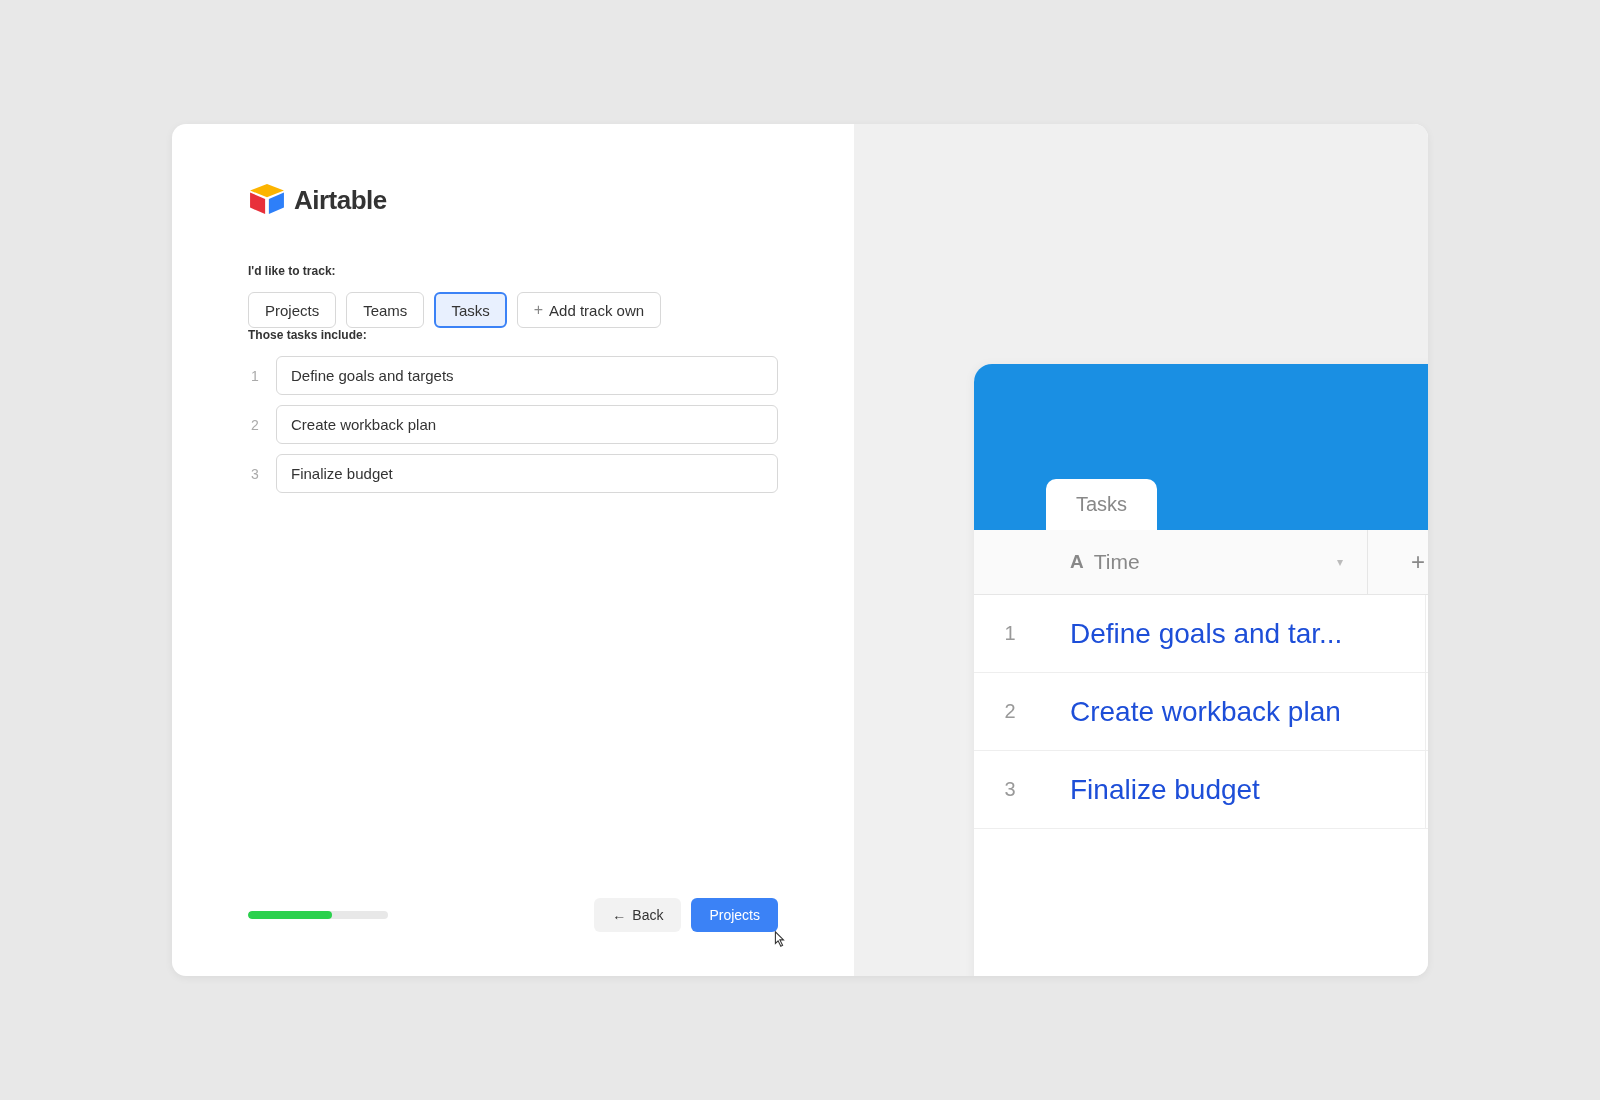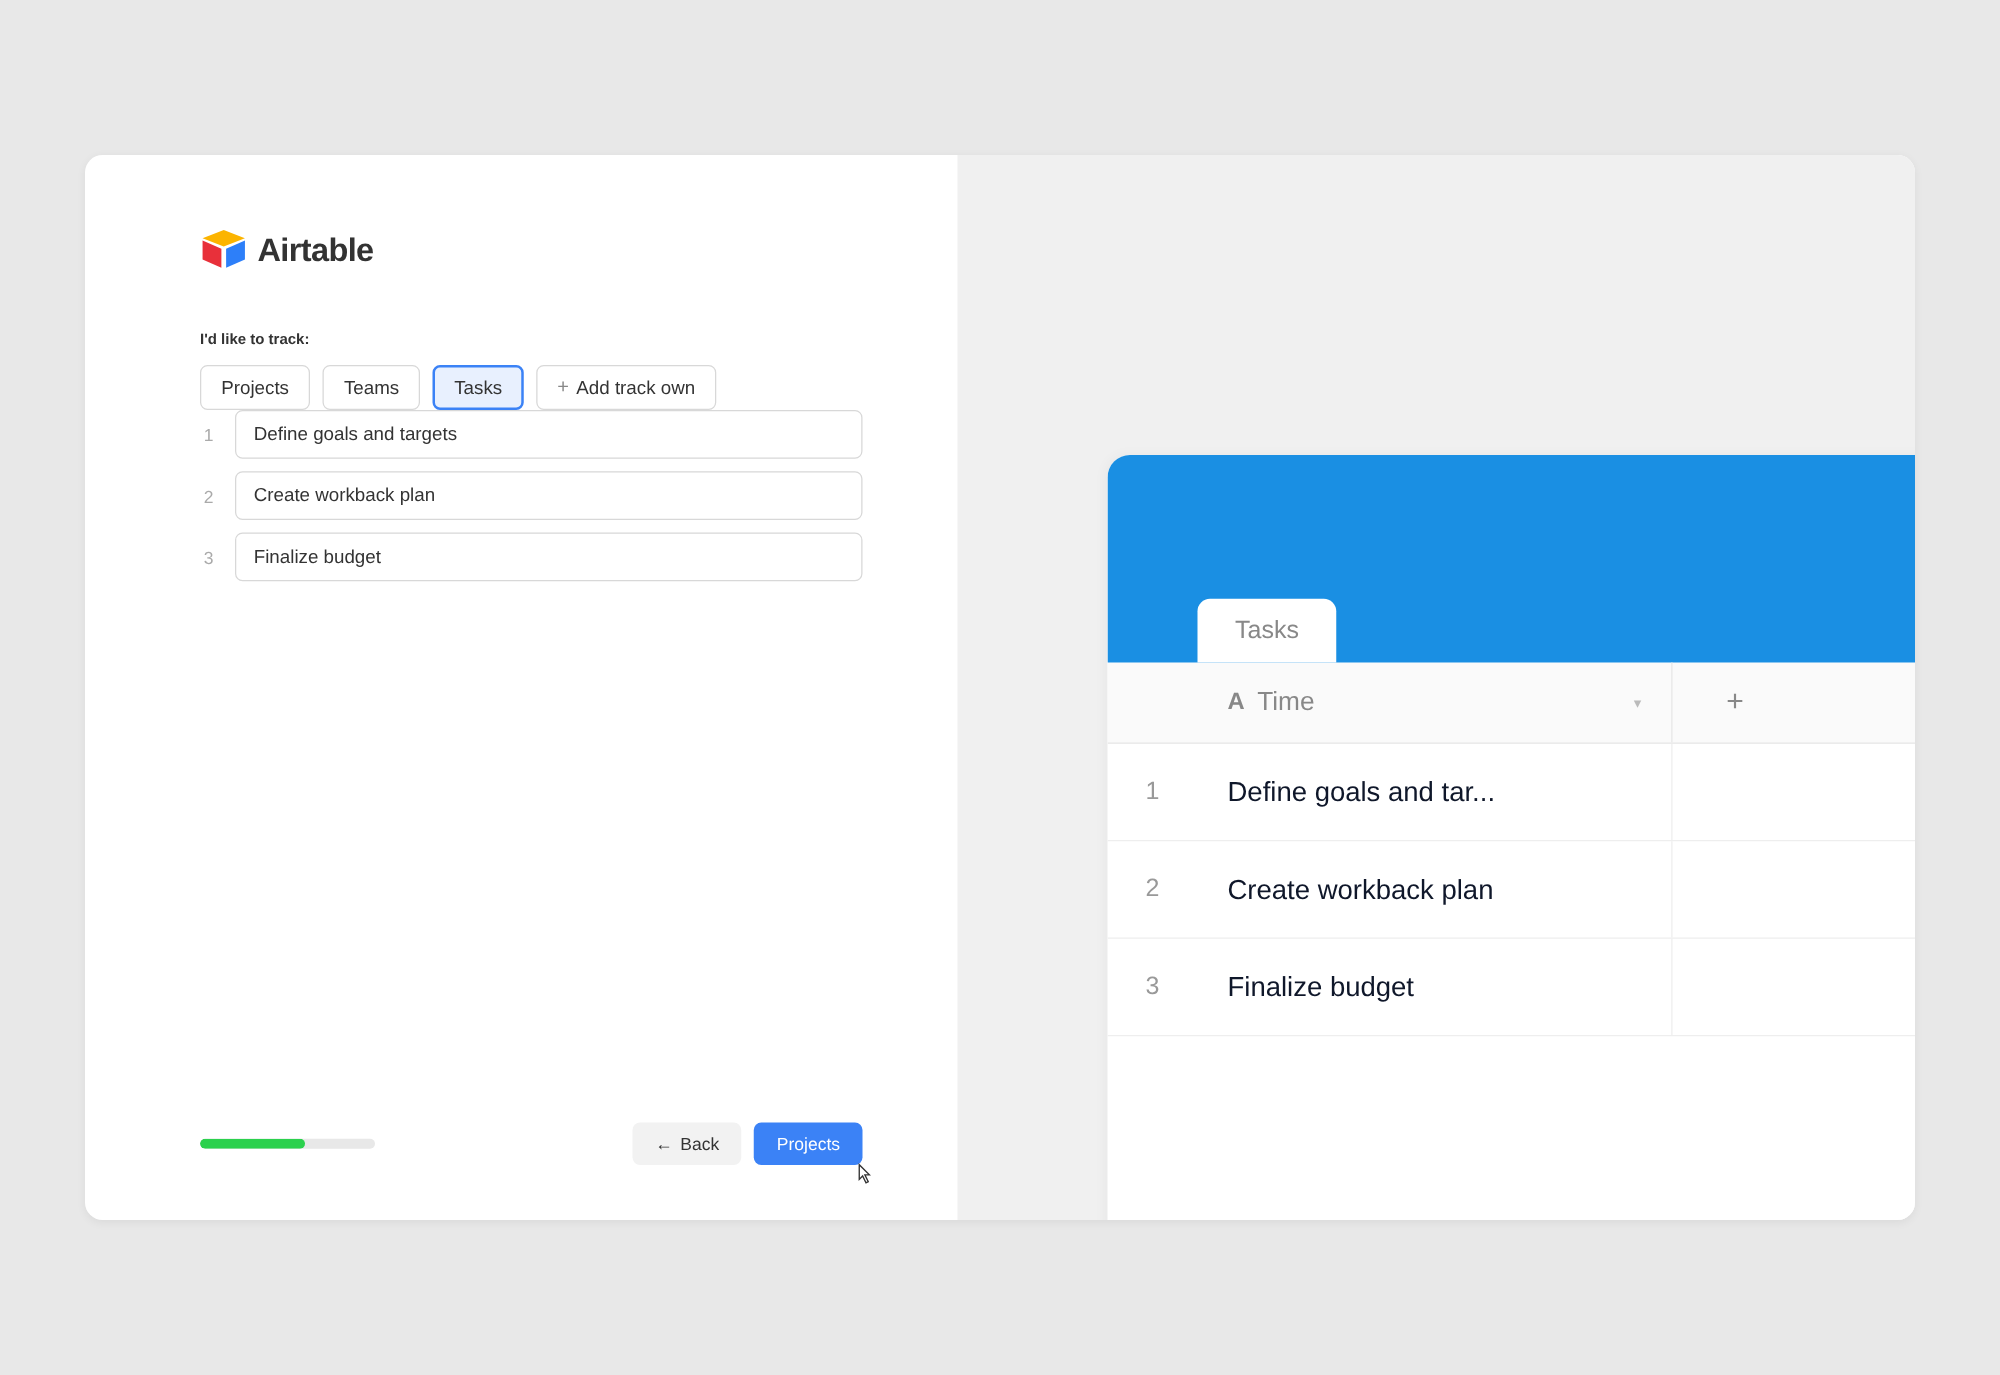--- a/index.html
+++ b/index.html
@@ -13,28 +13,27 @@
       background: #e8e8e8;
       width: 1600px;
       height: 1100px;
       display: flex;
       align-items: center;
       justify-content: center;
       overflow: hidden;
     }
     
     .card {
-      width: 1464px;
+      width: 1256px;
       height: 852px;
       background: #fff;
       border-radius: 14px;
       display: flex;
       overflow: hidden;
       box-shadow: 0 2px 8px rgba(0,0,0,0.06);
-      padding-left: 16px;
     }
     
     .left-panel {
       width: 682px;
       padding: 60px 76px 44px 76px;
       display: flex;
       flex-direction: column;
       position: relative;
     }
     
@@ -302,22 +301,22 @@
       width: 72px;
       text-align: center;
       color: #999;
       font-size: 20px;
     }
     
     .data-name {
       flex: 1;
       max-width: 380px;
       padding: 0 24px;
-      color: #0f172a;
-      font-size: 22px;
+      color: #1d4ed8;
+      font-size: 28px;
       border-right: 1px solid #eee;
       height: 100%;
       display: flex;
       align-items: center;
       white-space: nowrap;
       overflow: hidden;
       text-overflow: ellipsis;
     }
     
     .cursor-pointer {
@@ -358,20 +357,21 @@
     <div class="chip-row" data-name="track-chip-row">
       <button class="chip" data-name="chip-projects">Projects</button>
       <button class="chip" data-name="chip-teams">Teams</button>
       <button class="chip selected" data-name="chip-tasks">Tasks</button>
       <button class="chip" data-name="chip-add-own">
         <span class="chip-plus" data-name="plus-icon">+</span>
         <span data-name="chip-add-own-label">Add track own</span>
       </button>
     </div>
 
+    <div class="label-text" data-name="include-label">Those tasks include:</div>
 
     <div class="input-list" data-name="task-input-list">
       <div class="input-row" data-name="task-input-row">
         <span class="input-num" data-name="row-number">1</span>
         <input class="input-field" data-name="task-input-1" value="Define goals and targets" style="">
       </div>
       <div class="input-row" data-name="task-input-row">
         <span class="input-num" data-name="row-number">2</span>
         <input class="input-field" data-name="task-input-2" value="Create workback plan" style="">
       </div>

